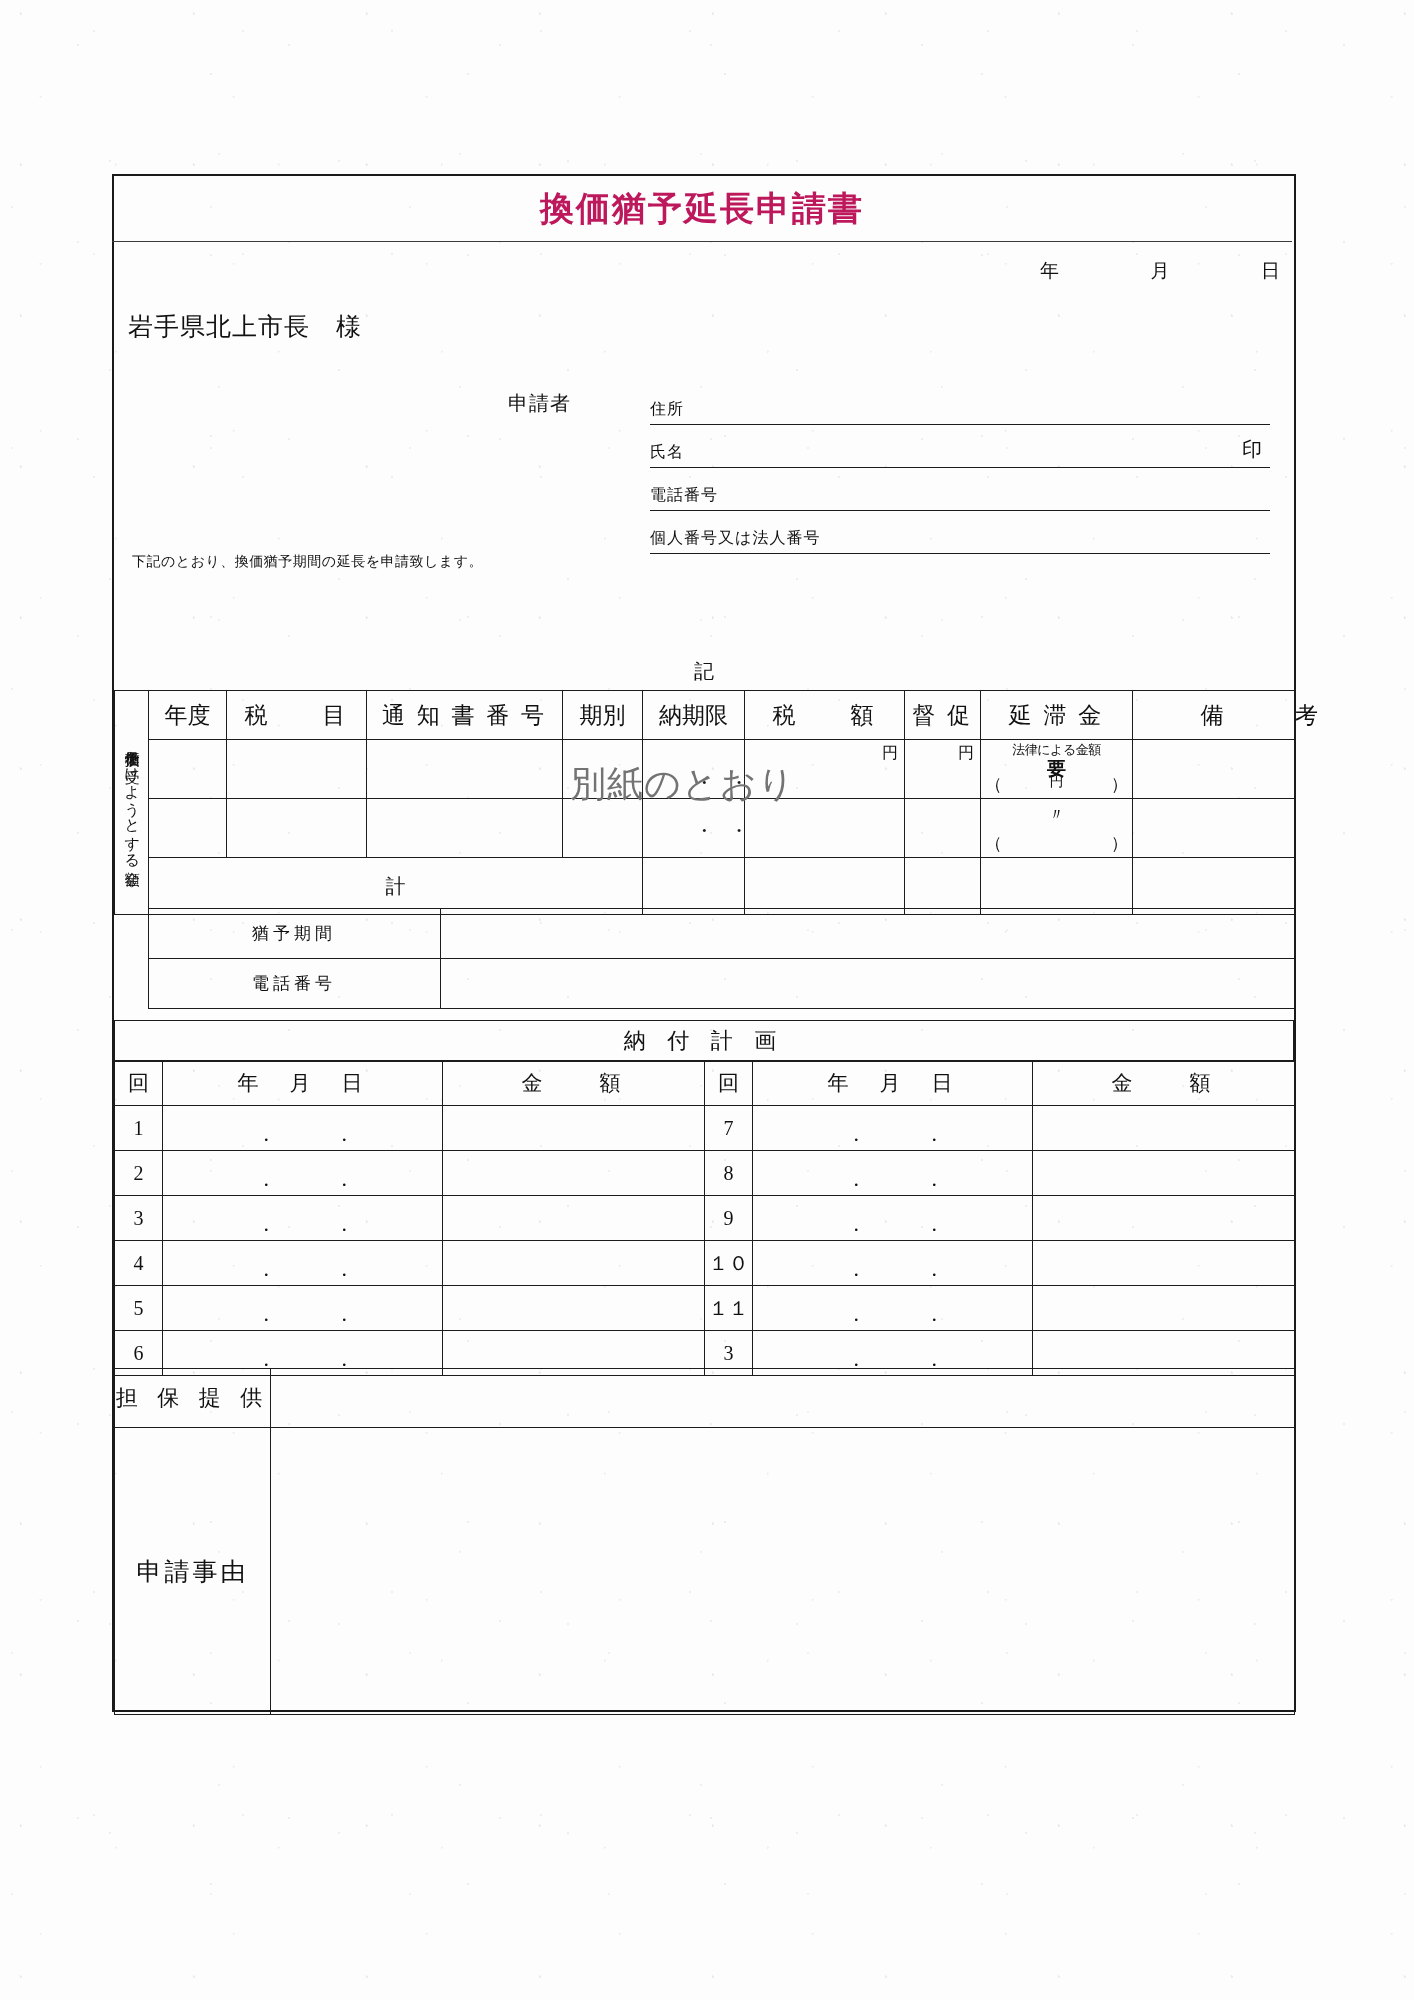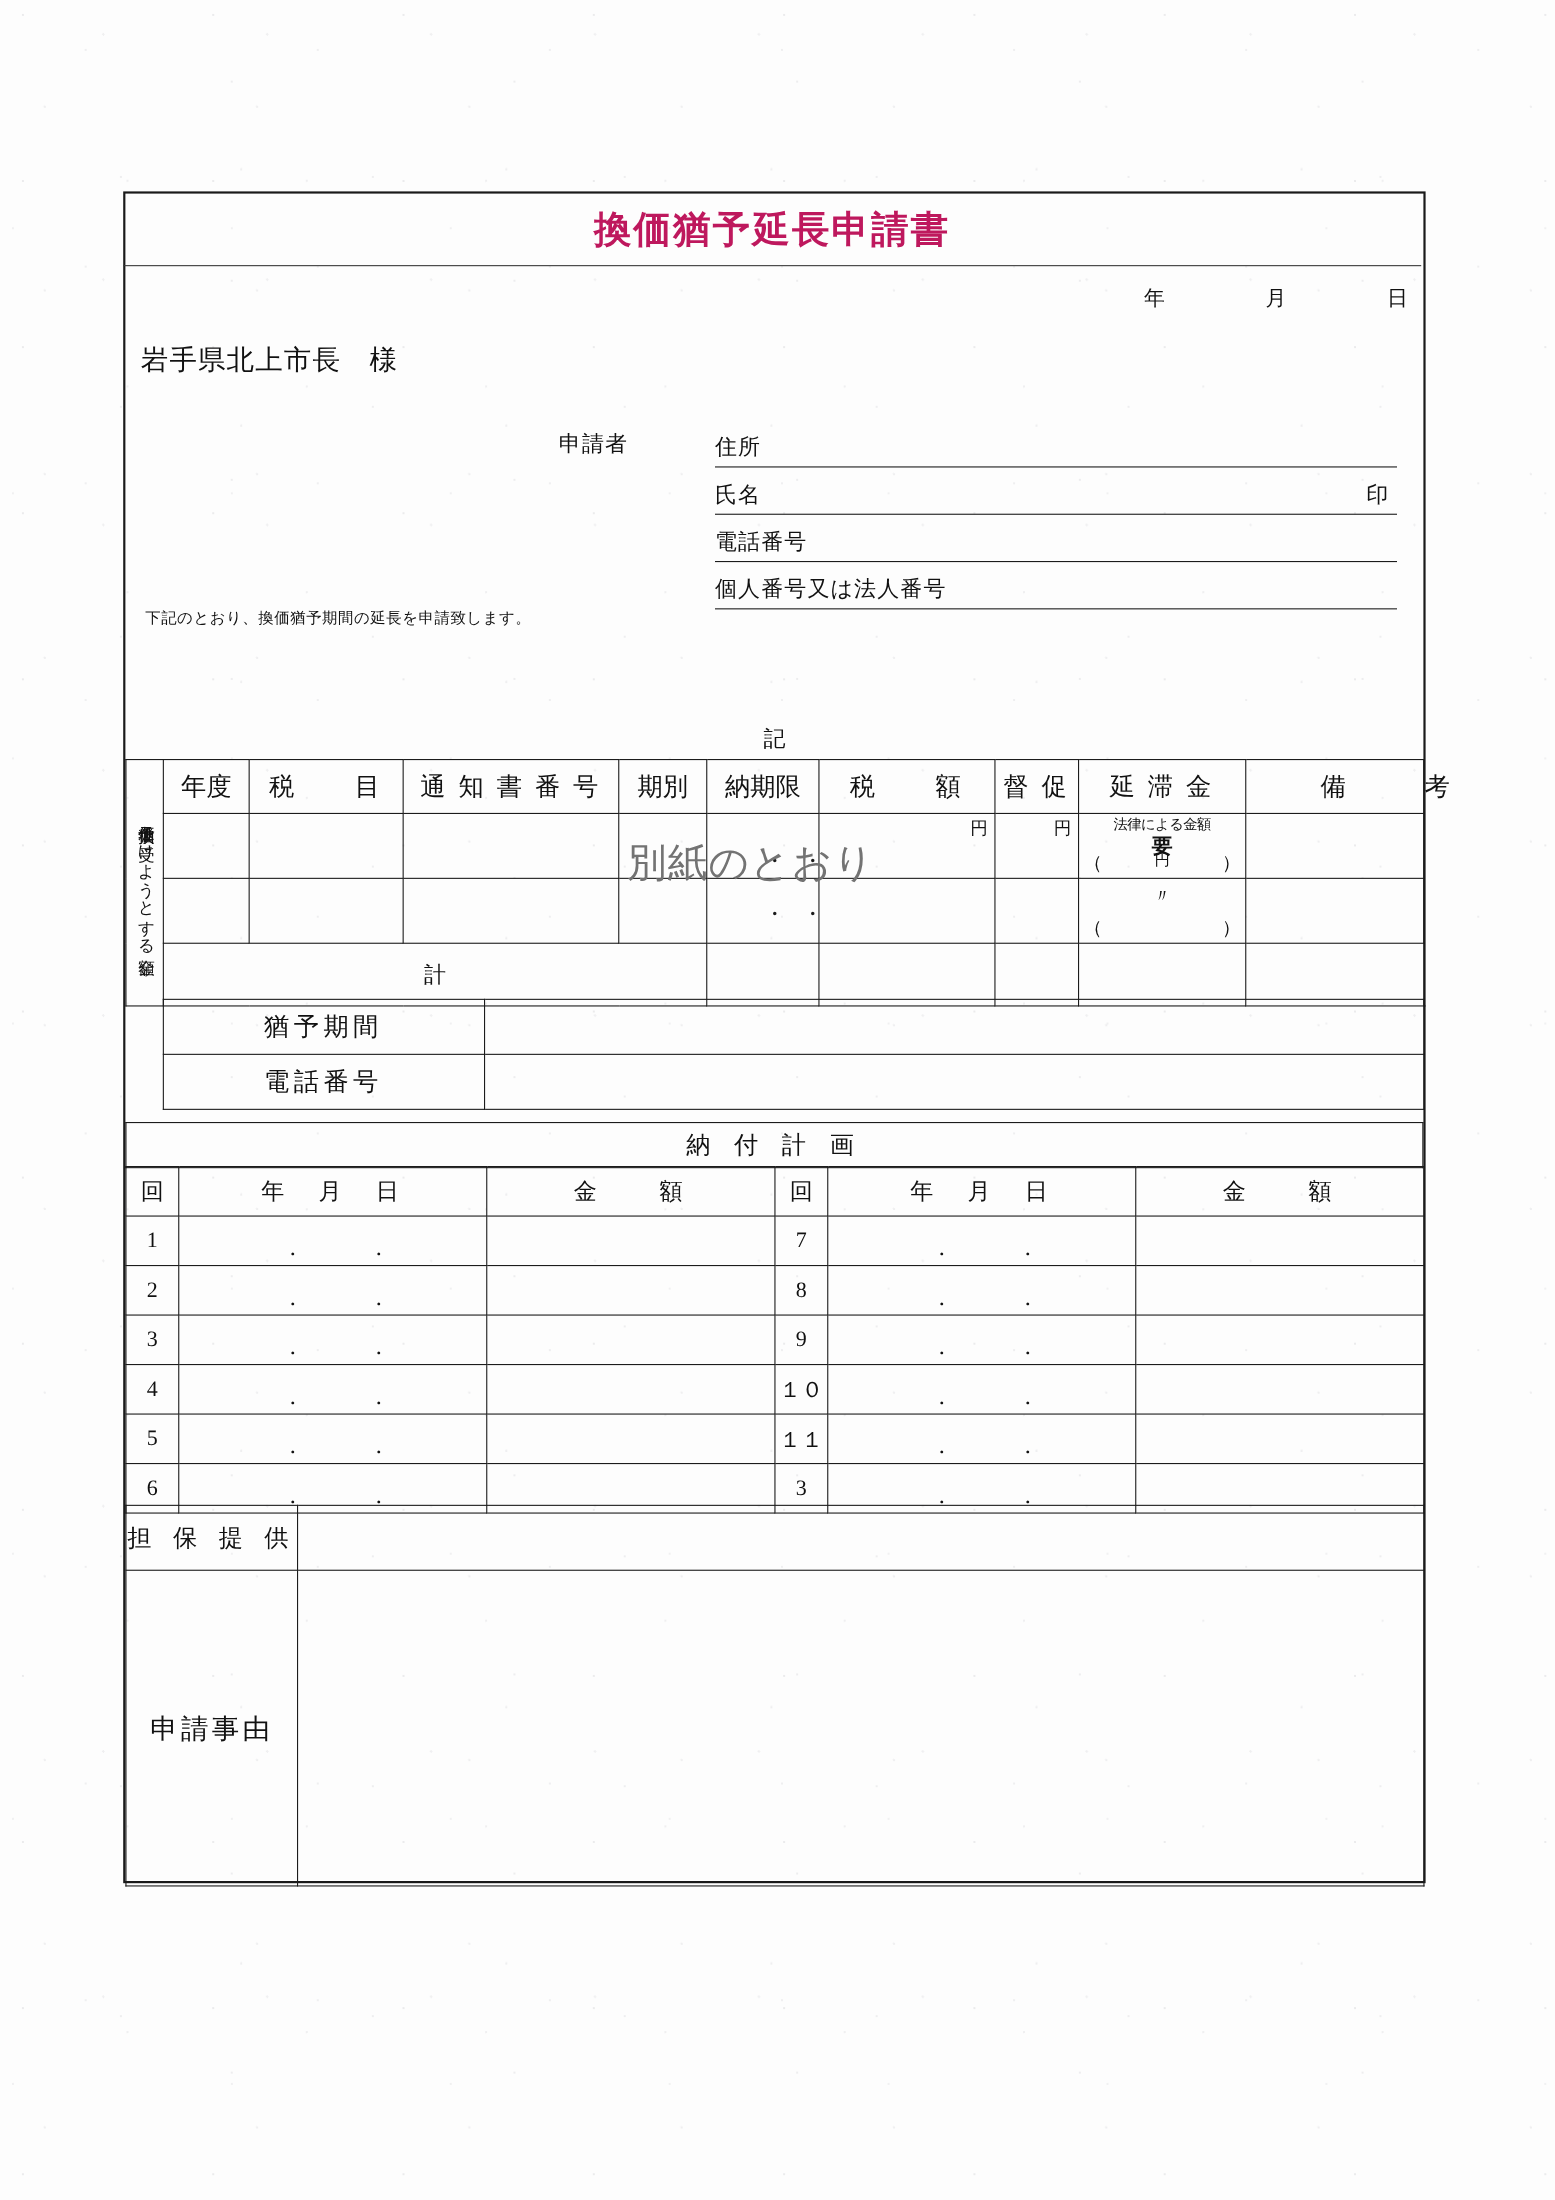--- a/index.html
+++ b/index.html
@@ -106,21 +106,21 @@
   .app-row {
     position: relative;
     height: 43px;
     border-bottom: 1.4px solid #1c1c1c;
     box-sizing: border-box;
   }
   .app-row .fl {
     position: absolute;
     left: 0;
     bottom: 4px;
-    font-size: 20px;
+    font-size: 16px;
     letter-spacing: 1px;
     font-family: Liberation Mono, monospace;
   }
   .app-row .fr {
     position: absolute;
     right: 8px;
     bottom: 4px;
     font-size: 20px;
   }
 
@@ -254,21 +254,21 @@
   }
 
   
   #period-table {
     left: 114px;
     top: 908px;
     width: 1180px;
   }
   #period-table td { height: 49px; }
   #period-table td.lbl {
-    font-size: 23px;
+    font-size: 17px;
     letter-spacing: 4px;
     margin-left: 44px;
   }
 
   
   #plan-head {
     left: 114px;
     top: 1020px;
     width: 1180px;
   }

